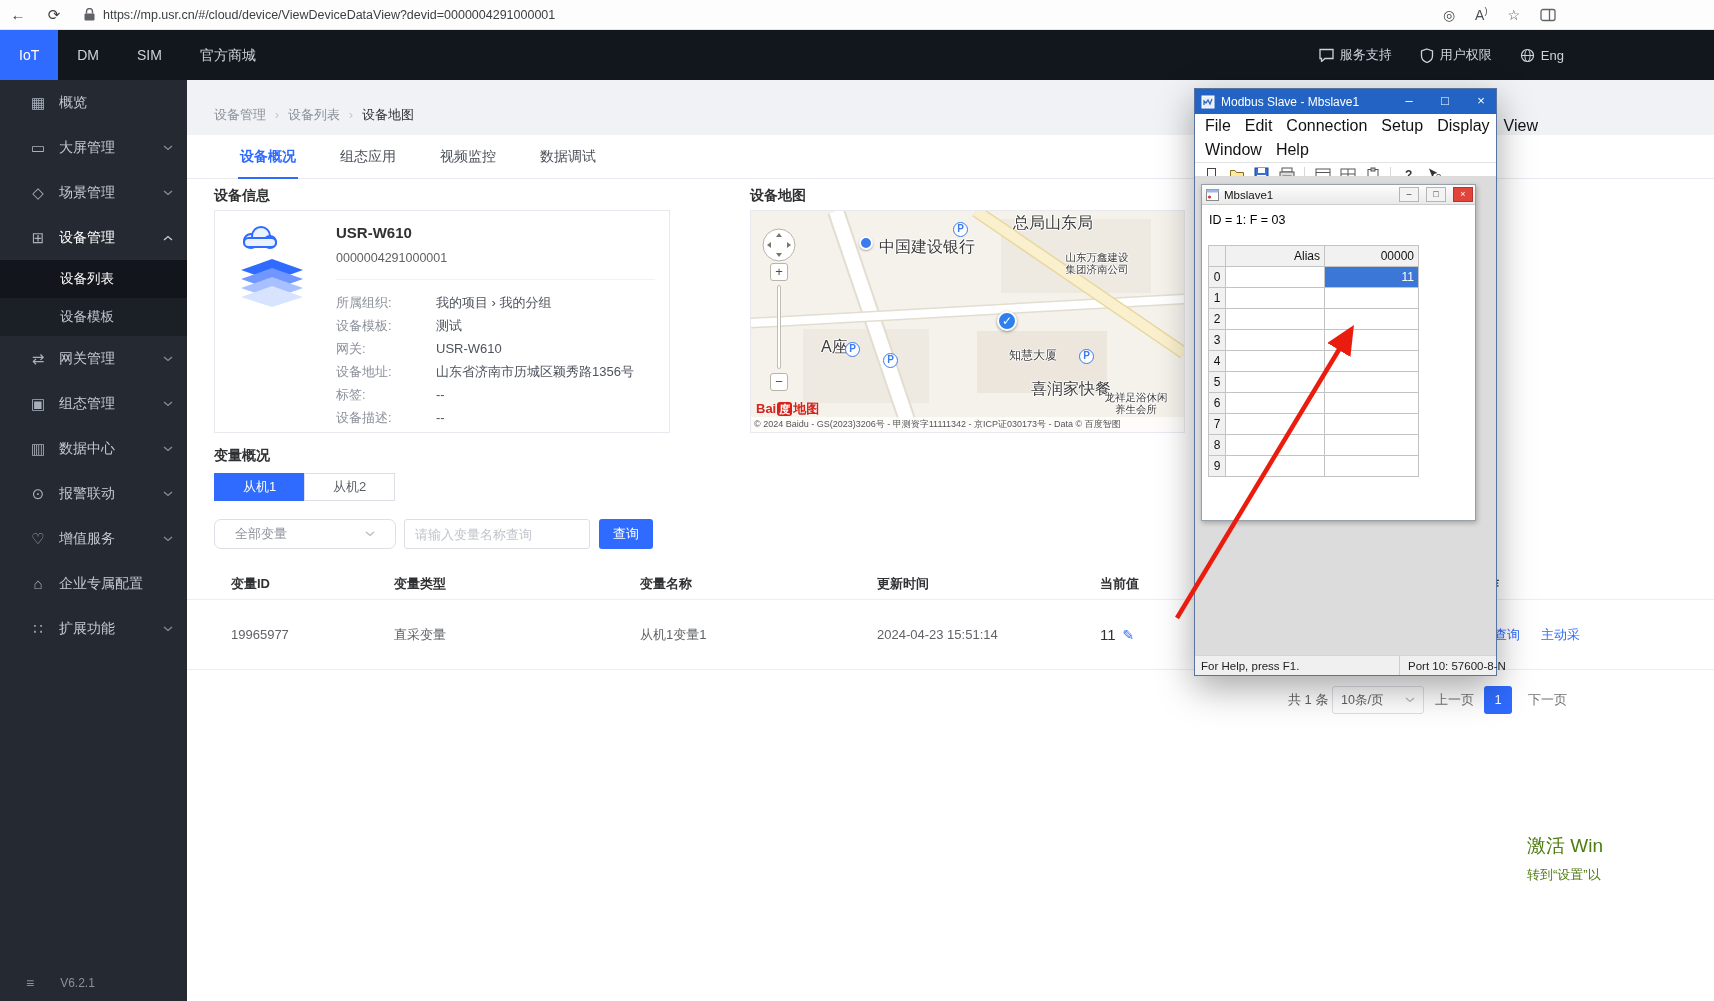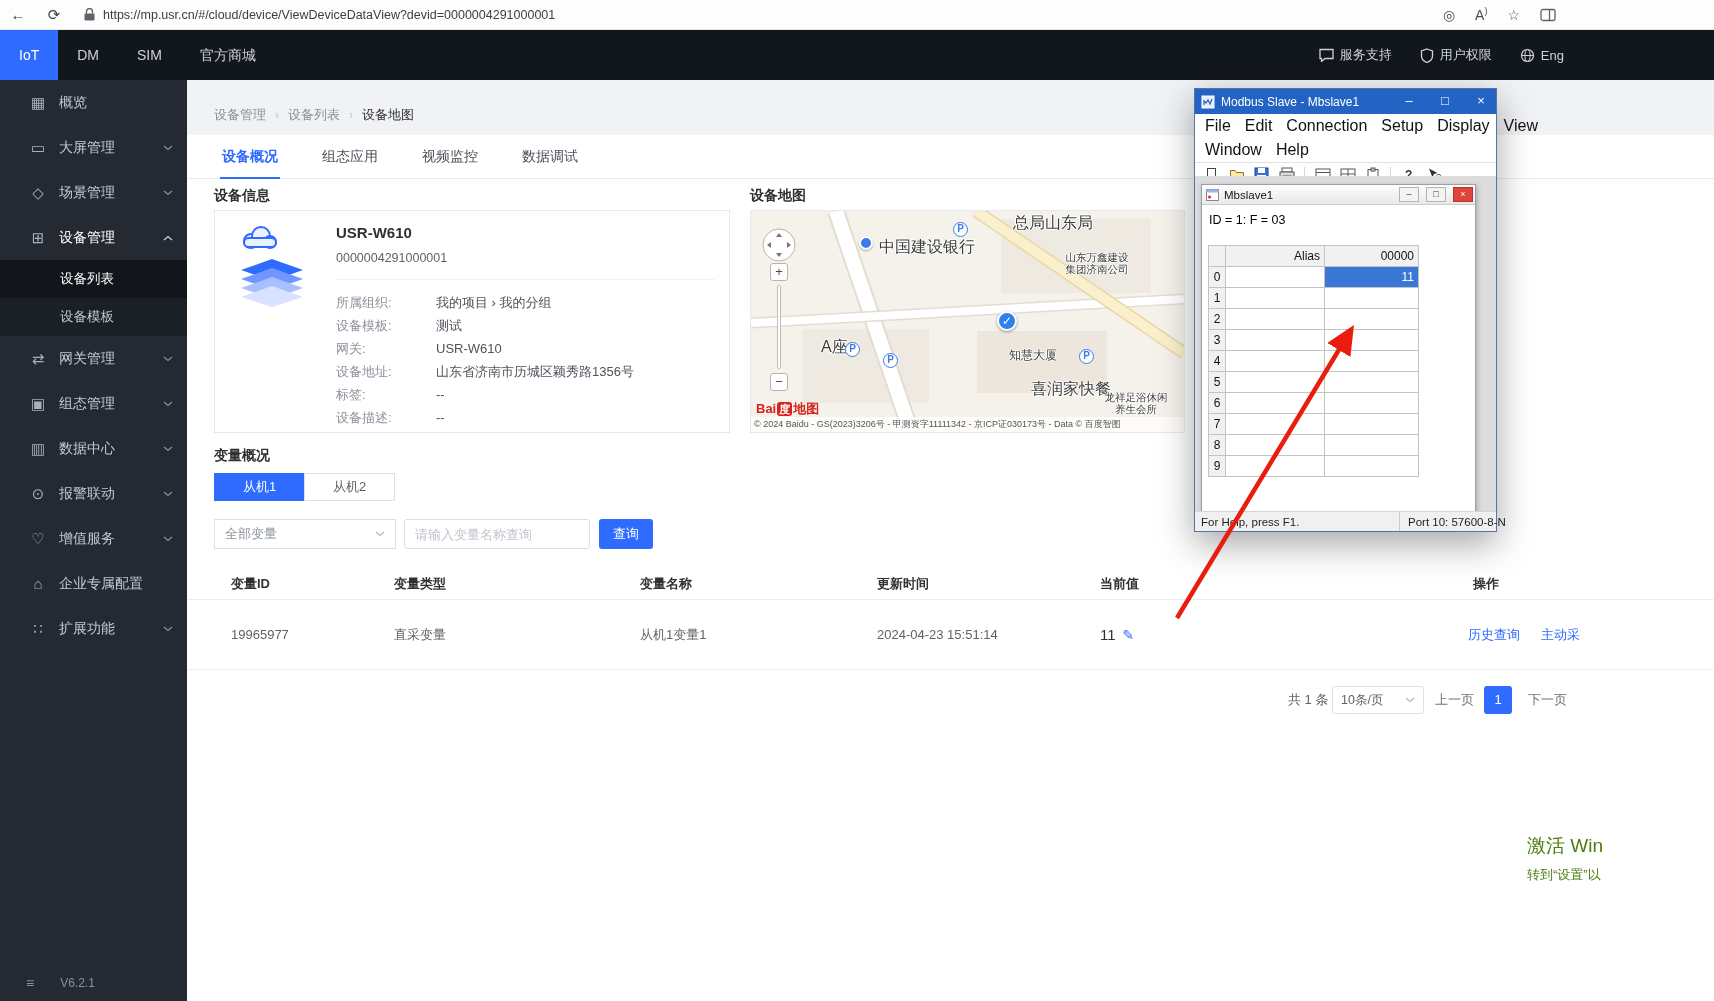--- a/index.html
+++ b/index.html
@@ -47,28 +47,28 @@
   .side-collapse { font-size:14px; cursor:pointer; }
 
   
   .main { position:absolute; left:187px; top:80px; width:1527px; height:921px; background:#f0f2f5; }
   .breadcrumb { position:absolute; top:26px; left:27px; font-size:13px; color:#8a919c;
                 display:flex; gap:9px; align-items:center; }
   .breadcrumb .sep { color:#c0c4cc; font-size:12px; }
   .breadcrumb .last { color:#303133; }
   .card { position:absolute; top:55px; left:0; width:1527px; height:866px; background:#fff; }
 
-  .tabs { display:flex; border-bottom:1px solid #e8eaef; height:44px; padding-left:13px; }
+  .tabs { display:flex; border-bottom:1px solid #e8eaef; height:44px; padding-left:31px; }
   .tab { padding:0 22px; line-height:43px; font-size:14px; color:#4a4f58; cursor:pointer; position:relative; }
   .tab.active { color:#2f6bff; font-weight:bold; }
   .tab.active::after { content:""; position:absolute; left:20px; right:20px; bottom:-1px; height:2px; background:#2f6bff; }
 
   .sec-title { position:absolute; font-size:14px; font-weight:bold; color:#303133; }
 
-  .info-box { position:absolute; left:27px; top:75px; width:516px; height:223px; border:1px solid #e7e9ee; }
+  .info-box { position:absolute; left:27px; top:75px; width:456px; height:223px; border:1px solid #e7e9ee; }
   .dev-img { position:absolute; left:14px; top:12px; }
   .dev-name { position:absolute; left:121px; top:13px; font-size:15px; font-weight:bold; color:#303133; }
   .dev-id { position:absolute; left:121px; top:40px; font-size:12.5px; color:#606266; }
   .di-divider { position:absolute; left:121px; right:14px; top:68px; border-top:1px solid #f1f2f5; }
   .di-fields { position:absolute; left:121px; top:80px; }
   .di-row { height:23px; line-height:23px; font-size:13px; white-space:nowrap; }
   .di-label { display:inline-block; width:100px; color:#8b909a; }
   .di-value { color:#4e535c; }
 
   .map-box { position:absolute; left:563px; top:75px; width:435px; height:223px; border:1px solid #e7e9ee;
@@ -97,22 +97,22 @@
   .map-cr { position:absolute; left:0; right:0; bottom:0; background:rgba(255,255,255,.78);
             font-size:9px; color:#555; padding:1px 3px; white-space:nowrap; }
 
   .slave-tabs { position:absolute; left:27px; top:338px; display:flex; }
   .slave-tab { width:91px; height:28px; line-height:26px; text-align:center; font-size:13px;
                border:1px solid #dcdfe6; color:#5a5f66; background:#fff; cursor:pointer; }
   .slave-tab + .slave-tab { margin-left:-1px; }
   .slave-tab.active { background:#2f6bff; border-color:#2f6bff; color:#fff; }
 
   .type-select { position:absolute; left:27px; top:384px; width:182px; height:30px; border:1px solid #dcdfe6;
-                 border-radius:0; font-size:13px; color:#8d939c; display:flex; align-items:center;
-                 justify-content:space-between; padding:0 10px; cursor:pointer; background:#fff; }
+                 border-radius:7px; font-size:13px; color:#8d939c; display:flex; align-items:center;
+                 justify-content:space-between; padding:0 20px; cursor:pointer; background:#fff; }
   .var-search { position:absolute; left:217px; top:384px; width:186px; height:30px; border:1px solid #dcdfe6;
                 border-radius:3px; font-size:13px; padding:0 10px; color:#333; outline:none; }
   .var-search::placeholder { color:#c0c4c c; color:#c0c4cc; }
   .query-btn { position:absolute; left:412px; top:384px; width:54px; height:30px; background:#2f6bff;
                color:#fff; border:none; border-radius:3px; font-size:13px; cursor:pointer; }
 
   .vt-head { position:absolute; left:0; top:433px; width:1527px; height:32px; border-bottom:1px solid #ebeef5; }
   .vt-head span { position:absolute; top:0; line-height:32px; font-size:13px; font-weight:bold; color:#303133; }
   .vt-row { position:absolute; left:0; top:465px; width:1527px; height:70px; border-bottom:1px solid #ebeef5; }
   .vt-cell { position:absolute; top:0; height:70px; line-height:70px; font-size:13px; color:#606266; white-space:nowrap; }
@@ -125,21 +125,21 @@
   .pagination > span { position:absolute; top:0; }
   .pg-total { line-height:28px; color:#606266; }
   .pg-size { width:92px; height:28px; border:1px solid #dcdfe6; border-radius:3px; display:flex;
              align-items:center; justify-content:space-between; padding:0 8px; color:#606266;
              font-size:12.5px; cursor:pointer; background:#fff; }
   .pg-prev,.pg-next { line-height:28px; color:#737373; cursor:pointer; }
   .pg-page { width:28px; height:28px; background:#2f6bff; color:#fff; border-radius:3px;
              text-align:center; line-height:28px; cursor:pointer; }
 
   
-  .mbw { position:absolute; left:1194px; top:88px; width:303px; height:444px; background:#f0f0f0;
+  .mbw { position:absolute; left:1194px; top:88px; width:303px; height:588px; background:#f0f0f0;
          border:1px solid #57739f; box-shadow:0 12px 34px rgba(0,0,0,.35); z-index:20; }
   .mb-titlebar { height:25px; background:#2263c3; display:flex; align-items:center; color:#fff;
                  font-size:12px; padding-left:6px; gap:6px; }
   .mb-title { flex:1; white-space:nowrap; overflow:hidden; }
   .mb-ctl { width:30px; height:25px; text-align:center; line-height:23px; font-size:13px; cursor:pointer; flex:none; }
   .mb-menubar { background:#fff; font-size:16px; color:#111; border-bottom:1px solid #e2e2e2; }
   .mb-menu-row { display:flex; padding:1px 3px; }
   .mb-menu-item { padding:2px 7px; cursor:pointer; }
   .mb-toolbar { background:#fff; display:flex; align-items:center; gap:4px; padding:2px 6px;
                 border-bottom:1px solid #dcdcdc; height:23px; }

